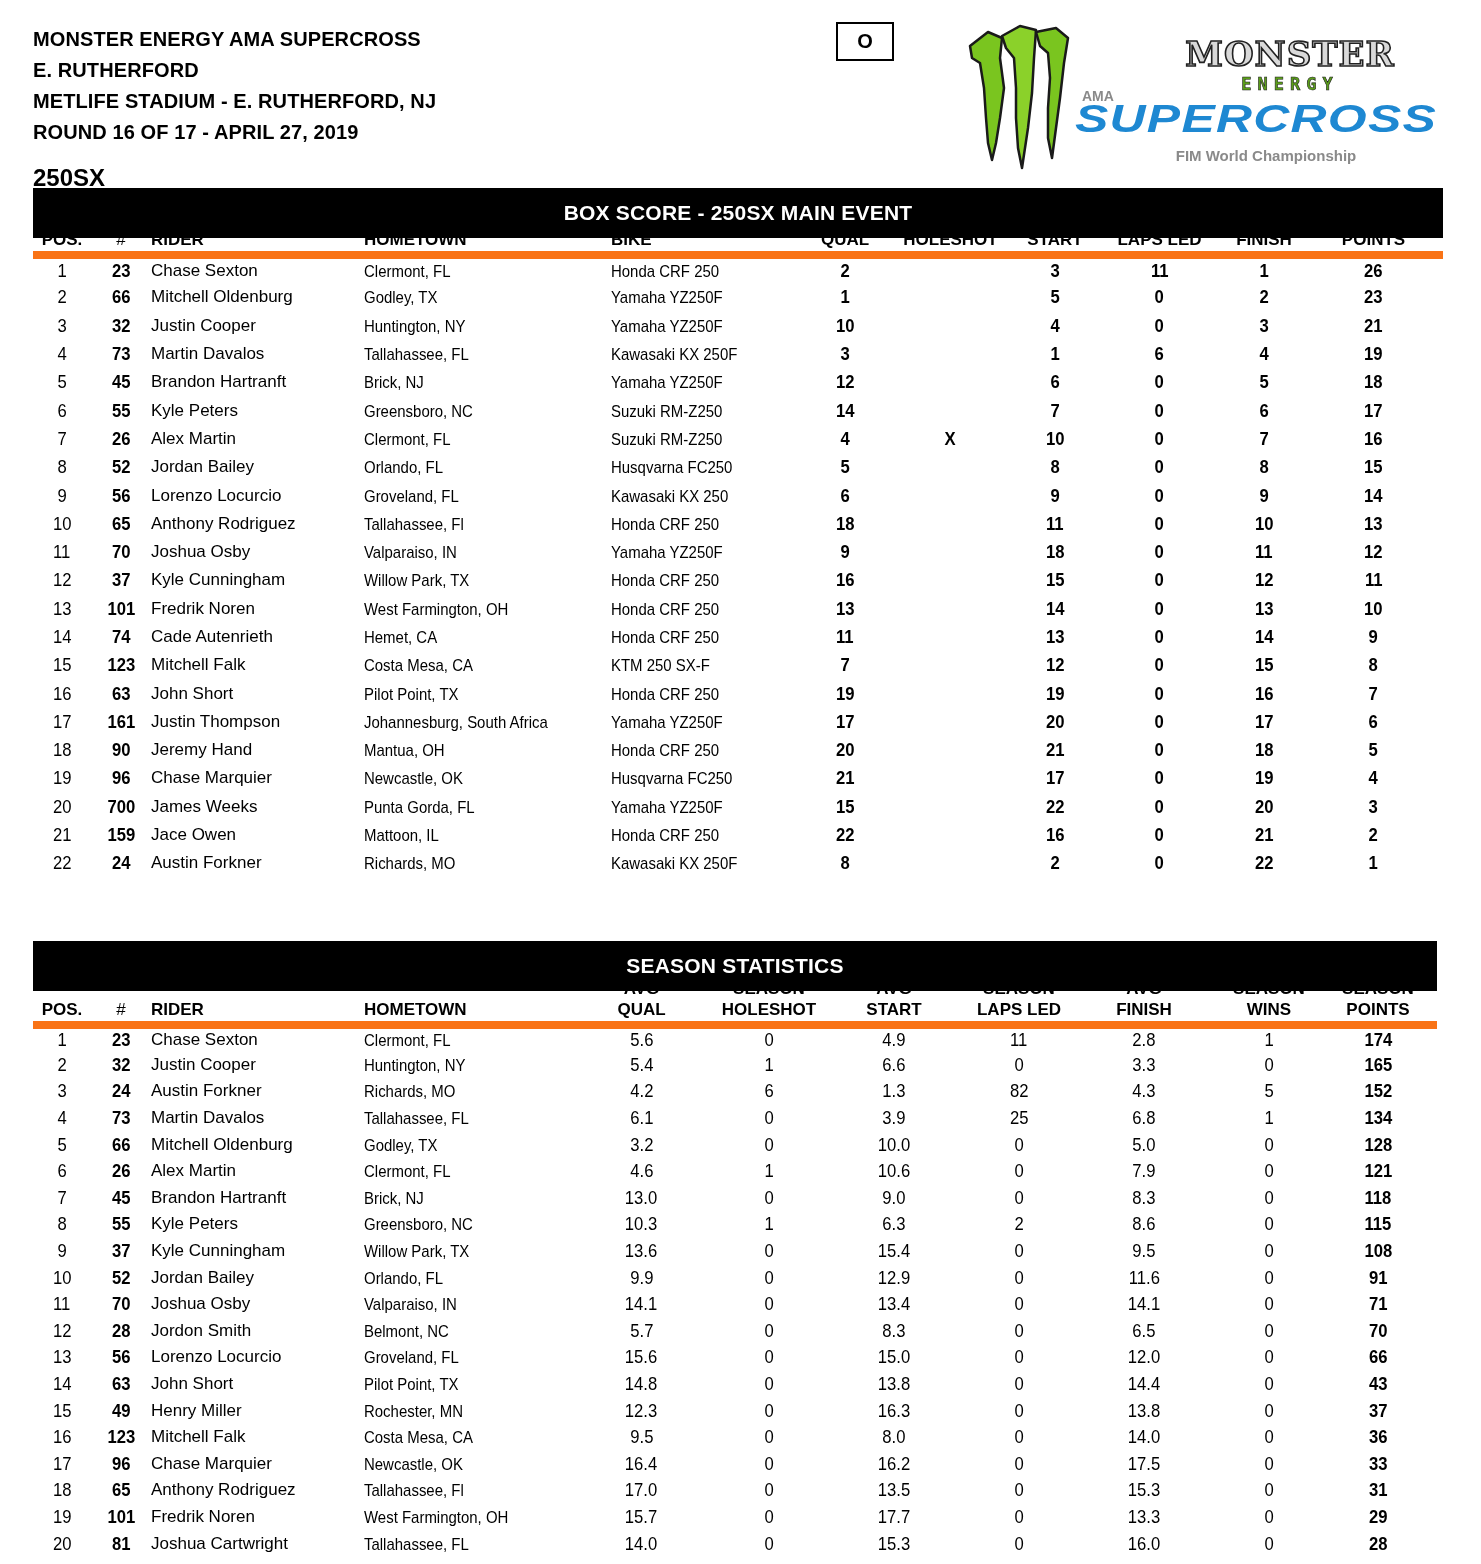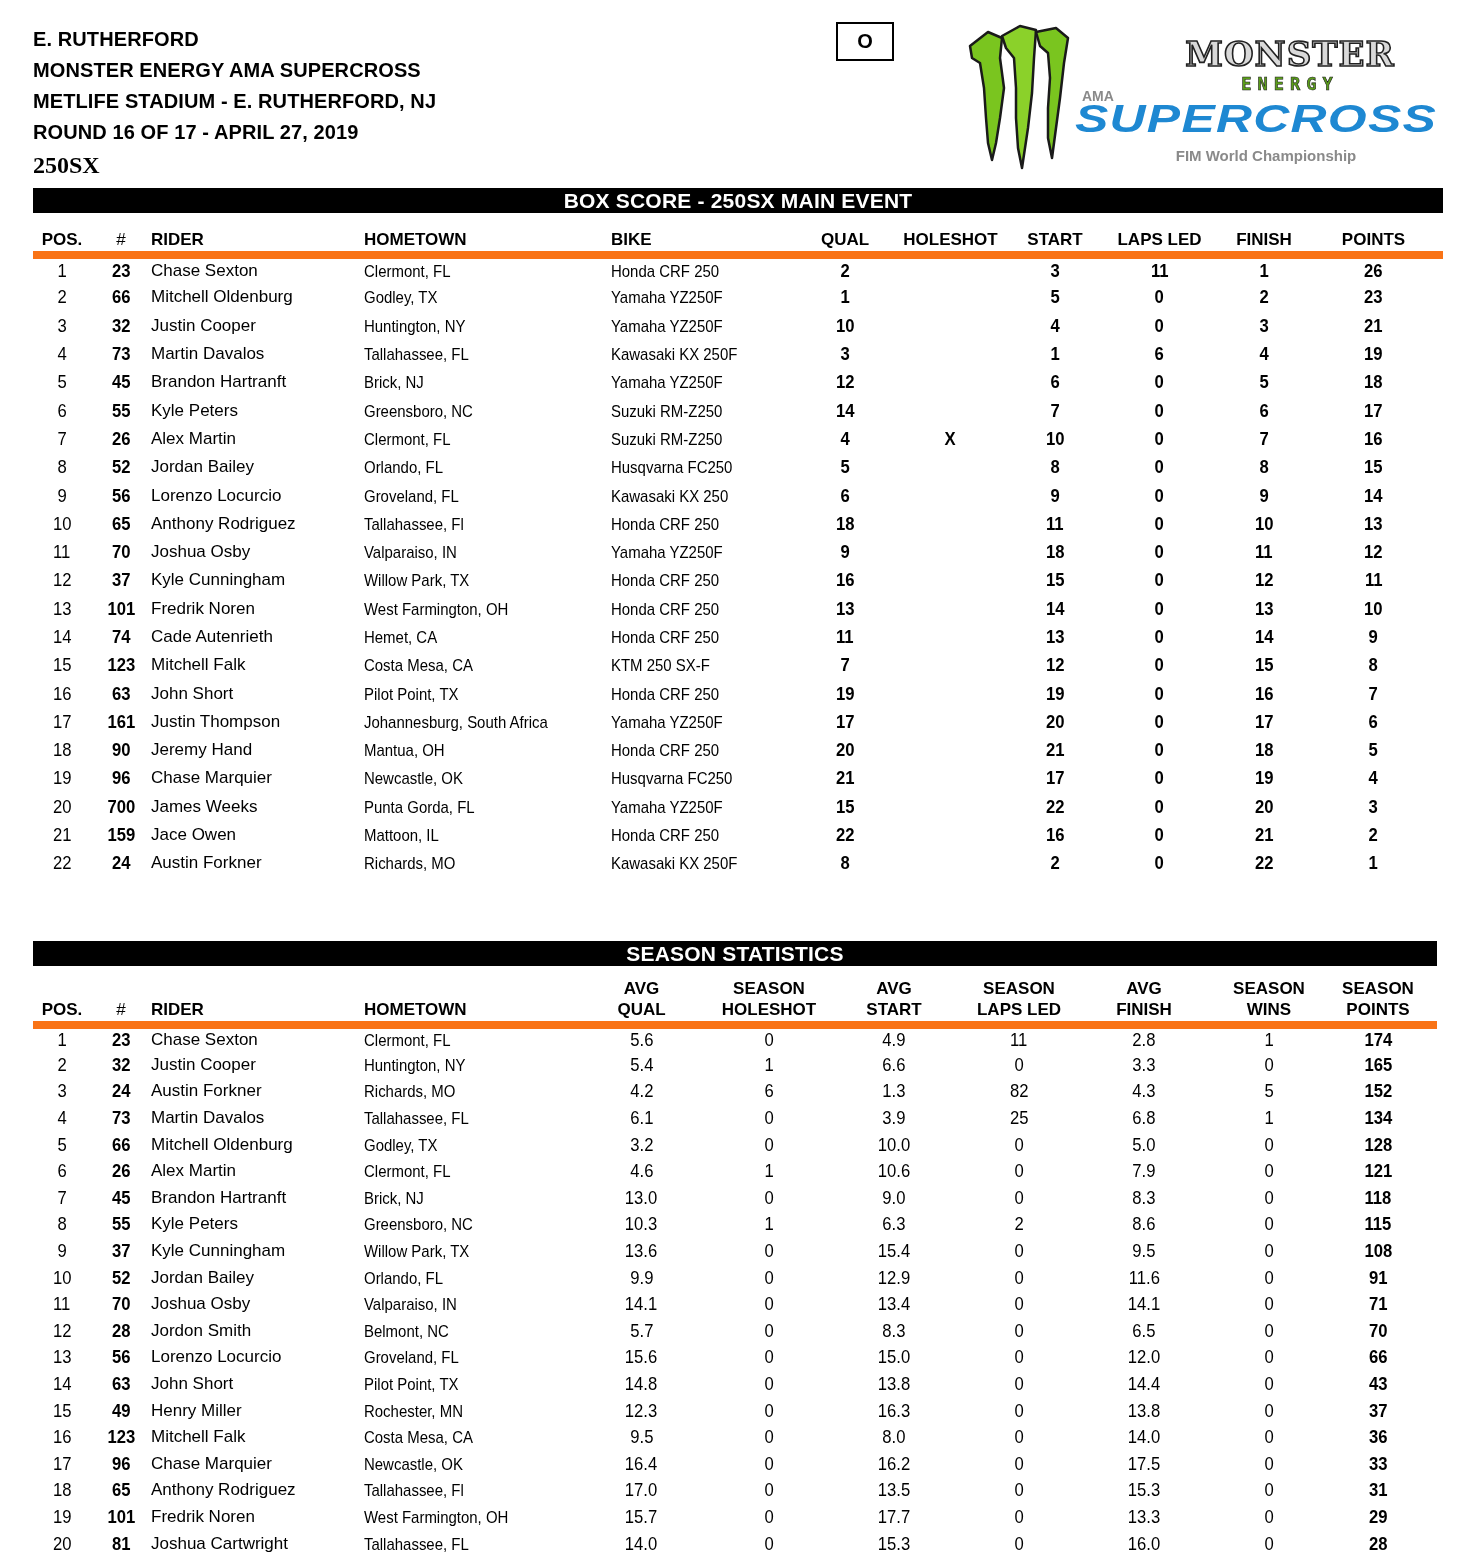--- a/index.html
+++ b/index.html
@@ -1,29 +1,29 @@
 <!DOCTYPE html>
 <html><head>
 <meta charset="utf-8">
 <style>
   * { box-sizing: border-box; margin: 0; padding: 0; }
   html, body { width: 1481px; height: 1564px; background: #ffffff; overflow: hidden; }
   body { font-family: "Liberation Sans", "DejaVu Sans", sans-serif; color: #000; position: relative; }
 
   .header-block { position: absolute; left: 33px; top: 24px; }
   .header-line { font-weight: bold; font-size: 20px; line-height: 31px; letter-spacing: 0.1px; white-space: nowrap; }
-  .header-class { font-weight: bold; font-size: 24px; line-height: 32px; margin-top: 1px; font-family: Liberation Serif, serif; }
+  .header-class { font-weight: bold; font-size: 24px; line-height: 32px; margin-top: 14px; }
 
   .o-box { position: absolute; left: 836px; top: 22px; width: 58px; height: 39px; border: 2px solid #000;
            font-weight: bold; font-size: 20px; display: flex; align-items: center; justify-content: center; }
 
   .logo { position: absolute; left: 960px; top: 18px; width: 485px; height: 160px; }
   .logo svg { display: block; }
 
-  .section-bar { position: absolute; left: 33px; height: 25px; background: #000; color: #fff;
+  .section-bar { position: absolute; left: 33px; height: 50px; background: #000; color: #fff;
                  font-weight: bold; font-size: 21px; display: flex; align-items: center; justify-content: center;
                  letter-spacing: 0.2px; text-align: right; }
   #bar-box { top: 188px; width: 1410px; }
   #bar-season { top: 893px; width: 1404px; margin-top: 48px; }
 
   table { position: absolute; left: 33px; border-collapse: collapse; table-layout: fixed; }
   #box-table { top: 228px; width: 1410px; }
   #season-table { top: 940px; width: 1404px; margin-top: 31px; }
 
   th { font-weight: bold; font-size: 17px; padding: 0; white-space: nowrap; vertical-align: bottom; }
@@ -40,22 +40,22 @@
   .l { text-align: left; }
   .num { font-weight: bold; text-align: center; }
   .rider { font-size: 17px; }
   .small { font-size: 17px; transform: scaleX(0.88); transform-origin: left center; display: inline-block; }
   .cond { display: inline-block; transform: scaleX(0.9); transform-origin: center; }
 </style>
 </head>
 <body>
 
 <div class="header-block">
+  <div class="header-line">MONSTER ENERGY AMA SUPERCROSS</div>
   <div class="header-line">E. RUTHERFORD</div>
-  <div class="header-line">MONSTER ENERGY AMA SUPERCROSS</div>
   <div class="header-line">METLIFE STADIUM - E. RUTHERFORD, NJ</div>
   <div class="header-line">ROUND 16 OF 17 - APRIL 27, 2019</div>
   <div class="header-class">250SX</div>
 </div>
 
 <div class="o-box">O</div>
 
 <div class="logo">
   <svg width="485" height="160" viewBox="0 0 485 160">
     <g stroke="#1a1a1a" stroke-width="2.5" stroke-linejoin="round">

